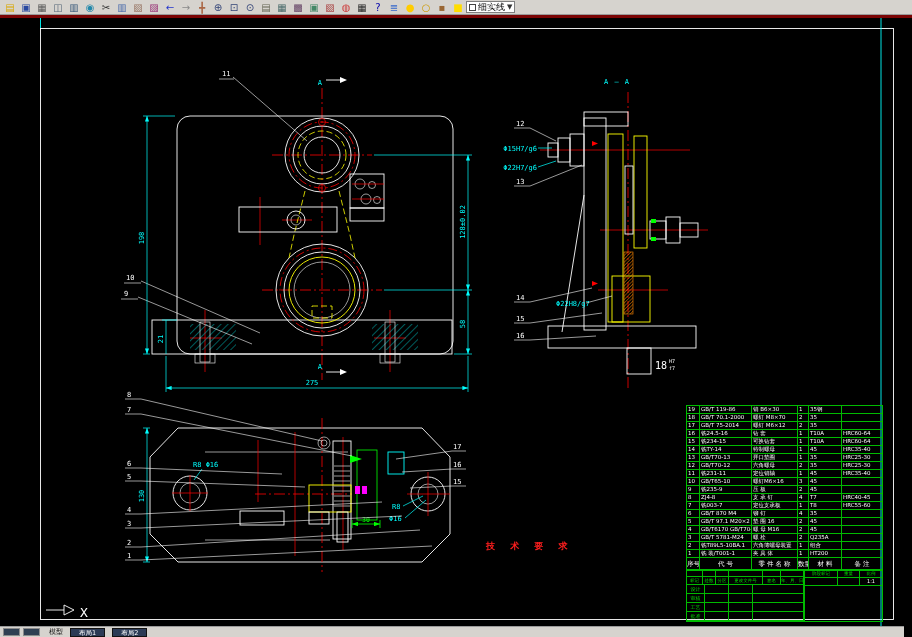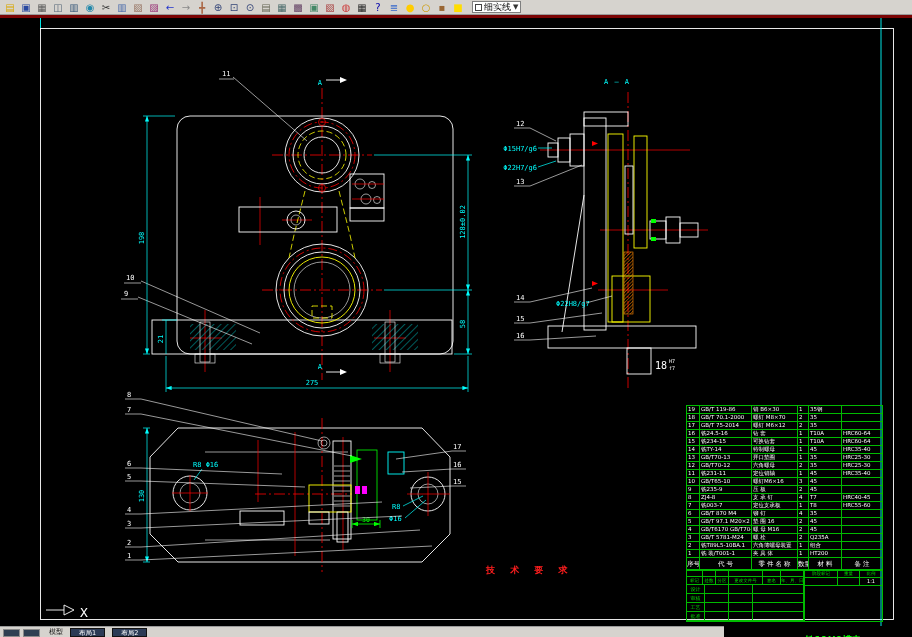--- a/index.html
+++ b/index.html
@@ -4,30 +4,30 @@
 <style>
   * { margin:0; padding:0; box-sizing:border-box; }
   html,body { width:912px; height:637px; background:#000; overflow:hidden;
     font-family:"DejaVu Sans", sans-serif; }
   
   .toolbar { position:absolute; left:0; top:0; width:912px; height:15px;
     background:#d6d3ce; border-bottom:1px solid #9a9a9a;
     display:flex; align-items:center; padding-left:2px; z-index:5; }
   .tbico { width:16px; height:13px; display:flex; align-items:center; justify-content:center;
     font-size:10px; line-height:13px; cursor:default; }
-  .layer-group { display:flex; align-items:flex-start; margin-left:6px; gap:2px; }
+  .layer-group { display:flex; align-items:flex-start; gap:2px; }
   .layer-field { display:flex; align-items:center; background:#fff; border:1px solid #7f7f7f;
     height:12px; padding:0 2px; gap:2px; }
   .layer-field .swatch { width:7px; height:7px; background:#fff; border:1px solid #444; }
   .layer-field .lname { font-size:9px; color:#000; line-height:11px; }
   .layer-field .chev { font-size:7px; color:#333; }
   .maroon { position:absolute; left:0; top:15px; width:912px; height:3px; background:#7a0404; z-index:5; }
   
-  .statusbar { position:absolute; left:0; top:626px; width:724px; height:11px;
-    background:#d6d3ce; border-top:1px solid #9a9a9a; display:flex; align-items:flex-end;
+  .statusbar { position:absolute; left:0; top:626px; width:904px; height:11px;
+    background:#d6d3ce; border-top:1px solid #9a9a9a; display:flex; align-items:center;
     padding-left:3px; gap:3px; z-index:5; }
   .navbtn { width:17px; height:8px; background:#2f3f52; border:1px solid #708; border-color:#8b8b8b; }
   .model-tab { font-size:7px; color:#111; margin-left:6px; }
   .layout-tab { background:#2b3a55; color:#fff; font-size:6.5px; height:9px; line-height:9px;
     padding:0 8px; margin-left:4px; border:1px solid #111; }
   
   svg.cad { position:absolute; left:0; top:0; z-index:1;
     font-family:"DejaVu Sans Mono", monospace; }
   .sw { stroke:#fff; stroke-width:0.9; fill:none; }
   .swthin { stroke:#fff; stroke-width:0.6; fill:none; }
@@ -35,21 +35,21 @@
   .ydash { stroke:#ffff00; stroke-width:0.8; fill:none; stroke-dasharray:6 3; }
   .cl { stroke:#ff0000; stroke-width:0.8; fill:none; stroke-dasharray:11 3 2 3; }
   .clthin { stroke:#ff0000; stroke-width:0.7; fill:none; }
   .rdash { stroke:#ff0000; stroke-width:0.8; fill:none; stroke-dasharray:9 3 2 3; }
   .dl { stroke:#00ffff; stroke-width:0.7; fill:none; }
   .gl { stroke:#00ff00; stroke-width:0.8; fill:none; }
   .ct { fill:#00ffff; font-size:7px; }
   .wt { fill:#ffffff; font-size:7px; }
   text { user-select:none; }
   
-  .techreq { position:absolute; left:452px; top:564px; z-index:2; color:#ff1e1e; }
+  .techreq { position:absolute; left:452px; top:540px; z-index:2; color:#ff1e1e; }
   .tr-title { font-size:9px; letter-spacing:6px; margin-left:34px; margin-bottom:3px; font-weight:bold; }
   .tr-line { font-size:7px; line-height:10.3px; white-space:nowrap; }
   
   .bom { position:absolute; left:686px; top:405px; width:197px; z-index:2;
     border:1px solid #00bb00; }
   .bom-row { display:grid; grid-template-columns:13px 52px 46px 11px 33px 1fr; height:8px; }
   .bc { border-right:1px solid #00bb00; border-bottom:1px solid #00bb00;
     font-size:5.5px; line-height:7px; color:#fff; overflow:hidden; white-space:nowrap; padding-left:1px; }
   .bc:last-child { border-right:none; }
   .bom-head { display:grid; grid-template-columns:13px 52px 46px 11px 33px 1fr; height:12px; }

